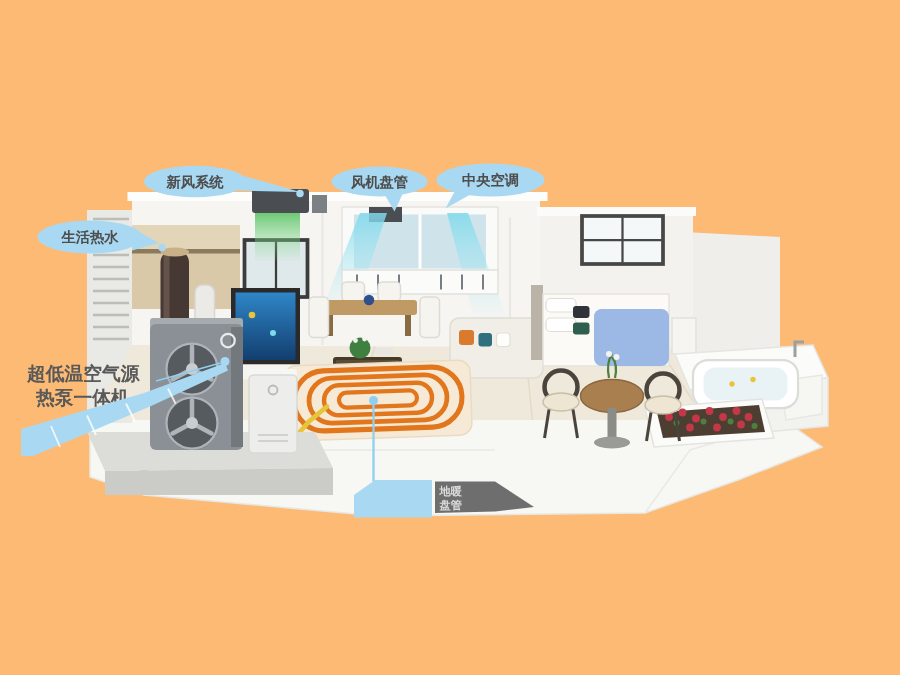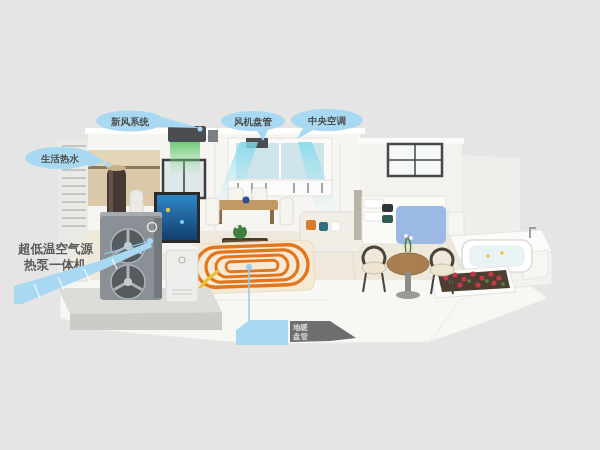--- a/index.html
+++ b/index.html
@@ -1,16 +1,16 @@
 <!DOCTYPE html>
 <html><head>
 <meta charset="utf-8">
 <style>
   html,body{margin:0;padding:0;background:#ffffff;}
-  .stage{position:relative;width:600px;height:450px;overflow:hidden;background:#e5e5e5;
+  .stage{position:relative;width:600px;height:450px;overflow:hidden;background:#fdba74;
          font-family:"Liberation Sans",sans-serif;}
   .stage svg{position:absolute;left:0;top:0;}
   text{font-family:"Liberation Sans",sans-serif;}
   .lbl{font-size:9.5px;font-weight:bold;fill:#4d4d4d;}
   .lblBig{font-size:12.5px;font-weight:bold;fill:#595959;}
   .lblFlag{font-size:7.5px;font-weight:bold;fill:#d9d9d9;}
 </style>
 </head>
 <body>
 

